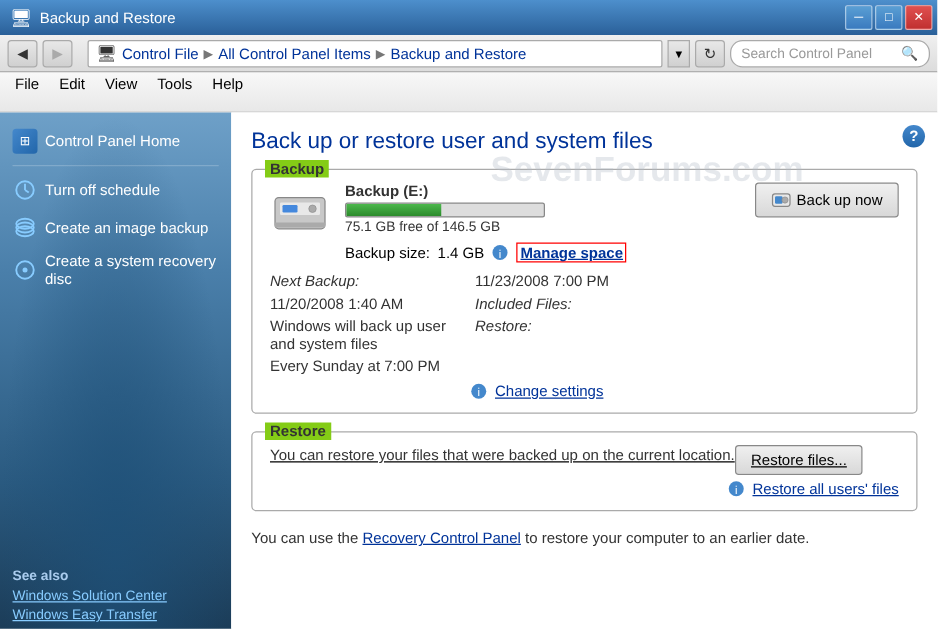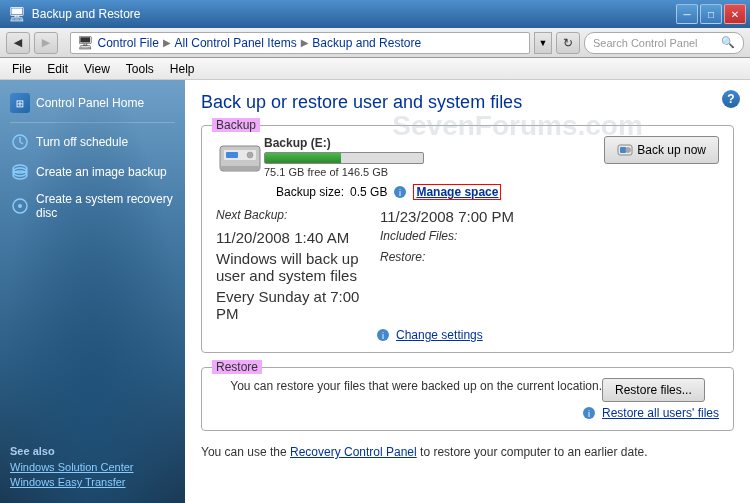--- a/index.html
+++ b/index.html
@@ -128,23 +128,23 @@
       color: #999;
       background: white;
       display: flex;
       align-items: center;
       justify-content: space-between;
     }
 
     
     .menu-bar {
       background: linear-gradient(to bottom, #f8f8f8, #e8e8e8);
-      height: 22px;
-      display: flex;
-      align-items: center;
+      height: 32px;
+      display: flex;
+      align-items: flex-start;
       padding: 0 4px;
       border-bottom: 1px solid #ccc;
     }
     .menu-item {
       padding: 2px 8px;
       font-size: 12px;
       color: #000;
       cursor: pointer;
     }
 
@@ -244,35 +244,36 @@
       border: 1px solid #aaa;
       border-radius: 4px;
       padding: 10px 14px;
       margin-bottom: 14px;
       position: relative;
     }
     .section-label {
       position: absolute;
       top: -8px;
       left: 10px;
-      background: #f0abfc;
+      background: #84cc16;
       padding: 0 4px;
       font-size: 12px;
       color: #333;
-      font-weight: normal;
+      font-weight: bold;
     }
     .backup-header-row {
       display: flex;
       align-items: flex-start;
       justify-content: space-between;
       margin-bottom: 6px;
     }
     .backup-drive-info {
       display: flex;
-      align-items: flex-start;
+      gap: 12px;
+      align-items: flex-end;
     }
     .drive-icon {
       width: 48px;
       height: 40px;
       flex-shrink: 0;
     }
     .drive-details {
       display: flex;
       flex-direction: column;
       gap: 2px;
@@ -332,42 +333,43 @@
       gap: 4px 4px;
       margin-top: 6px;
     }
     .info-label {
       color: #333;
       font-size: 12px;
       font-style: italic;
     }
     .info-value {
       color: #333;
-      font-size: 15px;
+      font-size: 12px;
     }
     .change-settings-row {
       margin-top: 6px;
       display: flex;
       align-items: center;
       gap: 6px;
     }
     .change-settings-link {
       color: #003399;
       text-decoration: underline;
       cursor: pointer;
     }
     .restore-text {
       font-size: 12px;
       color: #333;
       margin-bottom: 8px;
     }
     .restore-row {
       display: flex;
       align-items: center;
-      justify-content: center;
+      justify-content: flex-start;
+      text-decoration: underline;
     }
     .restore-btn {
       background: linear-gradient(to bottom, #f0f0f0, #d8d8d8);
       border: 1px solid #888;
       border-radius: 3px;
       padding: 4px 12px;
       font-size: 12px;
       cursor: pointer;
     }
     .restore-all-row {
@@ -546,21 +548,21 @@
             <rect x="1" y="3" width="14" height="10" rx="2" fill="#e8e8e8" stroke="#888" stroke-width="1"></rect>
             <rect x="3" y="5" width="6" height="6" rx="1" fill="#4488cc"></rect>
             <circle cx="11" cy="8" r="2.5" fill="#aaa" stroke="#888" stroke-width="0.5"></circle>
           </svg>
           <span>Back up now</span>
         </button>
       </div>
 
       <div class="backup-size-row">
         <span>Backup size:</span>
-        <span>0.5 GB</span>
+        <span>1.4 GB</span>
         <svg width="14" height="14" viewBox="0 0 14 14">
           <circle cx="7" cy="7" r="6" fill="#4488cc"></circle>
           <text x="7" y="11" text-anchor="middle" fill="white" font-size="9">i</text>
         </svg>
         <span class="manage-space-link">Manage space</span>
       </div>
 
       <div class="info-grid">
         <span class="info-label">Next Backup:</span>
         <span class="info-value">11/23/2008 7:00 PM</span>

